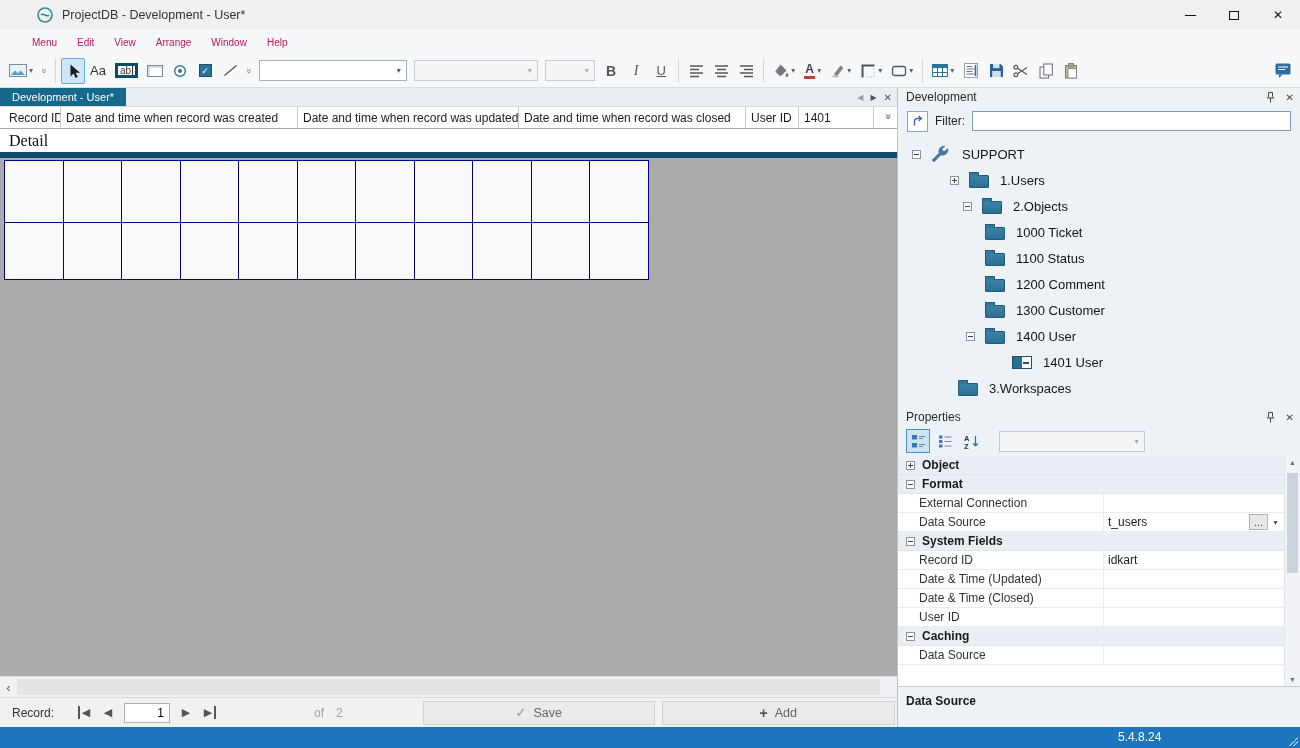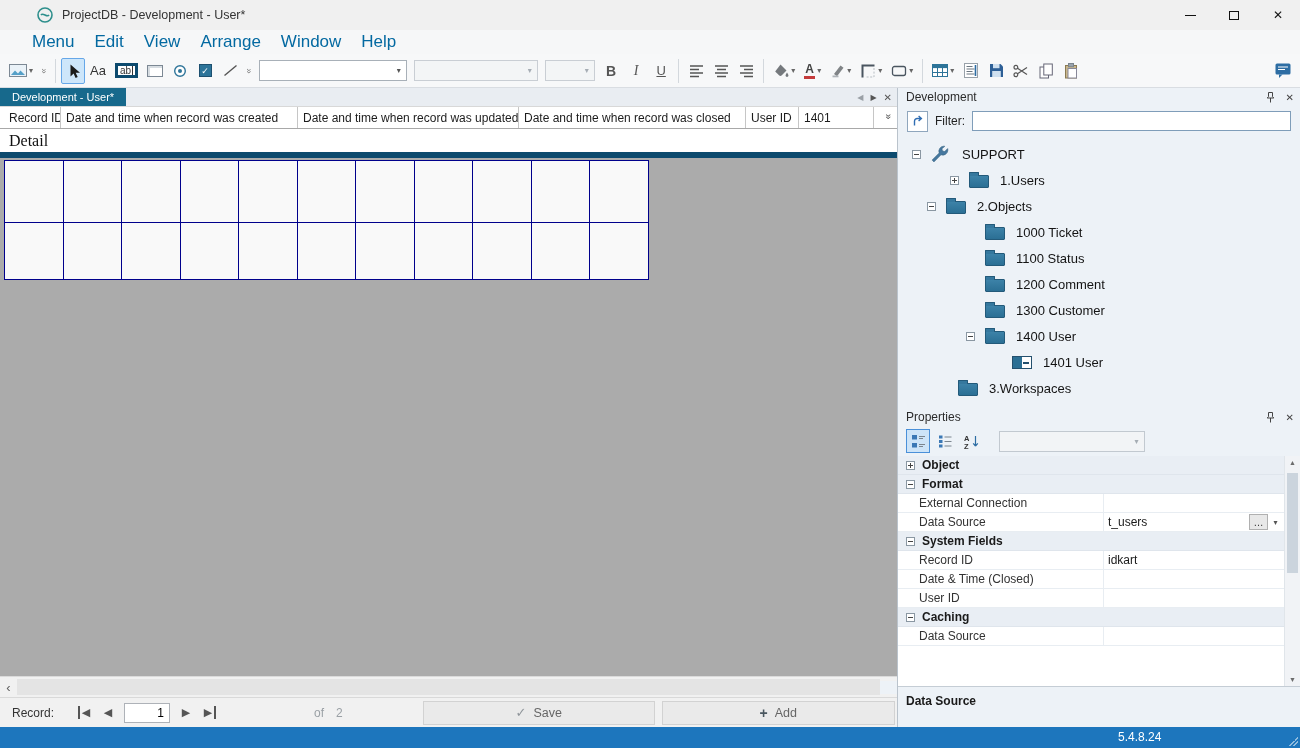--- a/index.html
+++ b/index.html
@@ -15,21 +15,21 @@
   .app-icon { width:18px; height:18px; margin-right:8px; }
   .title-text { font-size:12.5px; color:#333; }
   .win-controls { margin-left:auto; display:flex; height:100%; }
   .win-btn { width:44px; display:flex; align-items:center; justify-content:center; color:#111; }
   .glyph-min { display:inline-block; width:11px; height:1px; background:#111; }
   .glyph-max { display:inline-block; width:10px; height:9px; border:1px solid #111; }
   .glyph-close { font-size:12px; color:#111; }
 
   
   .menubar { height:24px; flex:0 0 auto; background:#f6f7f8; display:flex; align-items:center; padding-left:22px; }
-  .menu-item { padding:3px 10px; font-size:17px; color:#0369a1; }
+  .menu-item { padding:3px 10px; font-size:10px; color:#be185d; }
 
   
   .toolbar { height:34px; flex:0 0 auto; background:#f7f8f9; border-bottom:1px solid #d9dde2; display:flex; align-items:center; padding:0 5px; gap:1px; }
   .tb-btn { height:26px; min-width:24px; padding:0 3px; display:flex; align-items:center; justify-content:center; border:1px solid transparent; border-radius:2px; color:#555; font-size:13px; }
   .tb-btn.selected { background:#cde6fa; border-color:#66a7e8; }
   .tb-caret { font-size:8px; color:#666; margin-left:2px; }
   .tb-sep { width:1px; height:24px; background:#d3d8dd; margin:0 4px; flex:0 0 auto; }
   .tb-more { font-size:9px; color:#777; transform:rotate(90deg); width:12px; text-align:center; }
   .aa { font-size:13px; color:#333; }
   .abl { display:flex; align-items:center; height:15px; padding:0 2px; border:3px solid #0c4a6e; background:#fff; font-size:10px; color:#333; }
@@ -468,21 +468,21 @@
             </span>
             <span class="tree-label">SUPPORT</span>
           </div>
           <div class="tree-row" style="padding-left: 52px;">
             <span class="exp plus"></span>
             <span class="node-icon">
               <span class="folder-ic"></span>
             </span>
             <span class="tree-label">1.Users</span>
           </div>
-          <div class="tree-row" style="padding-left: 29px;">
+          <div class="tree-row" style="padding-left: 65px;">
             <span class="exp minus"></span>
             <span class="node-icon">
               <span class="folder-ic"></span>
             </span>
             <span class="tree-label">2.Objects</span>
           </div>
           <div class="tree-row" style="padding-left: 68px;">
             <span class="exp none"></span>
             <span class="node-icon">
               <span class="folder-ic"></span>
@@ -601,20 +601,26 @@
               <span class="exp minus"></span>
               <span>System Fields</span>
             </div>
             <div class="pg-row">
               <div class="pg-label">Record ID</div>
               <div class="pg-value">
                 <span>idkart</span>
               </div>
             </div>
             <div class="pg-row">
+              <div class="pg-label">Date &amp; Time (Updated)</div>
+              <div class="pg-value">
+                <span></span>
+              </div>
+            </div>
+            <div class="pg-row">
               <div class="pg-label">Date &amp; Time (Closed)</div>
               <div class="pg-value">
                 <span></span>
               </div>
             </div>
             <div class="pg-row">
               <div class="pg-label">User ID</div>
               <div class="pg-value">
                 <span></span>
               </div>

